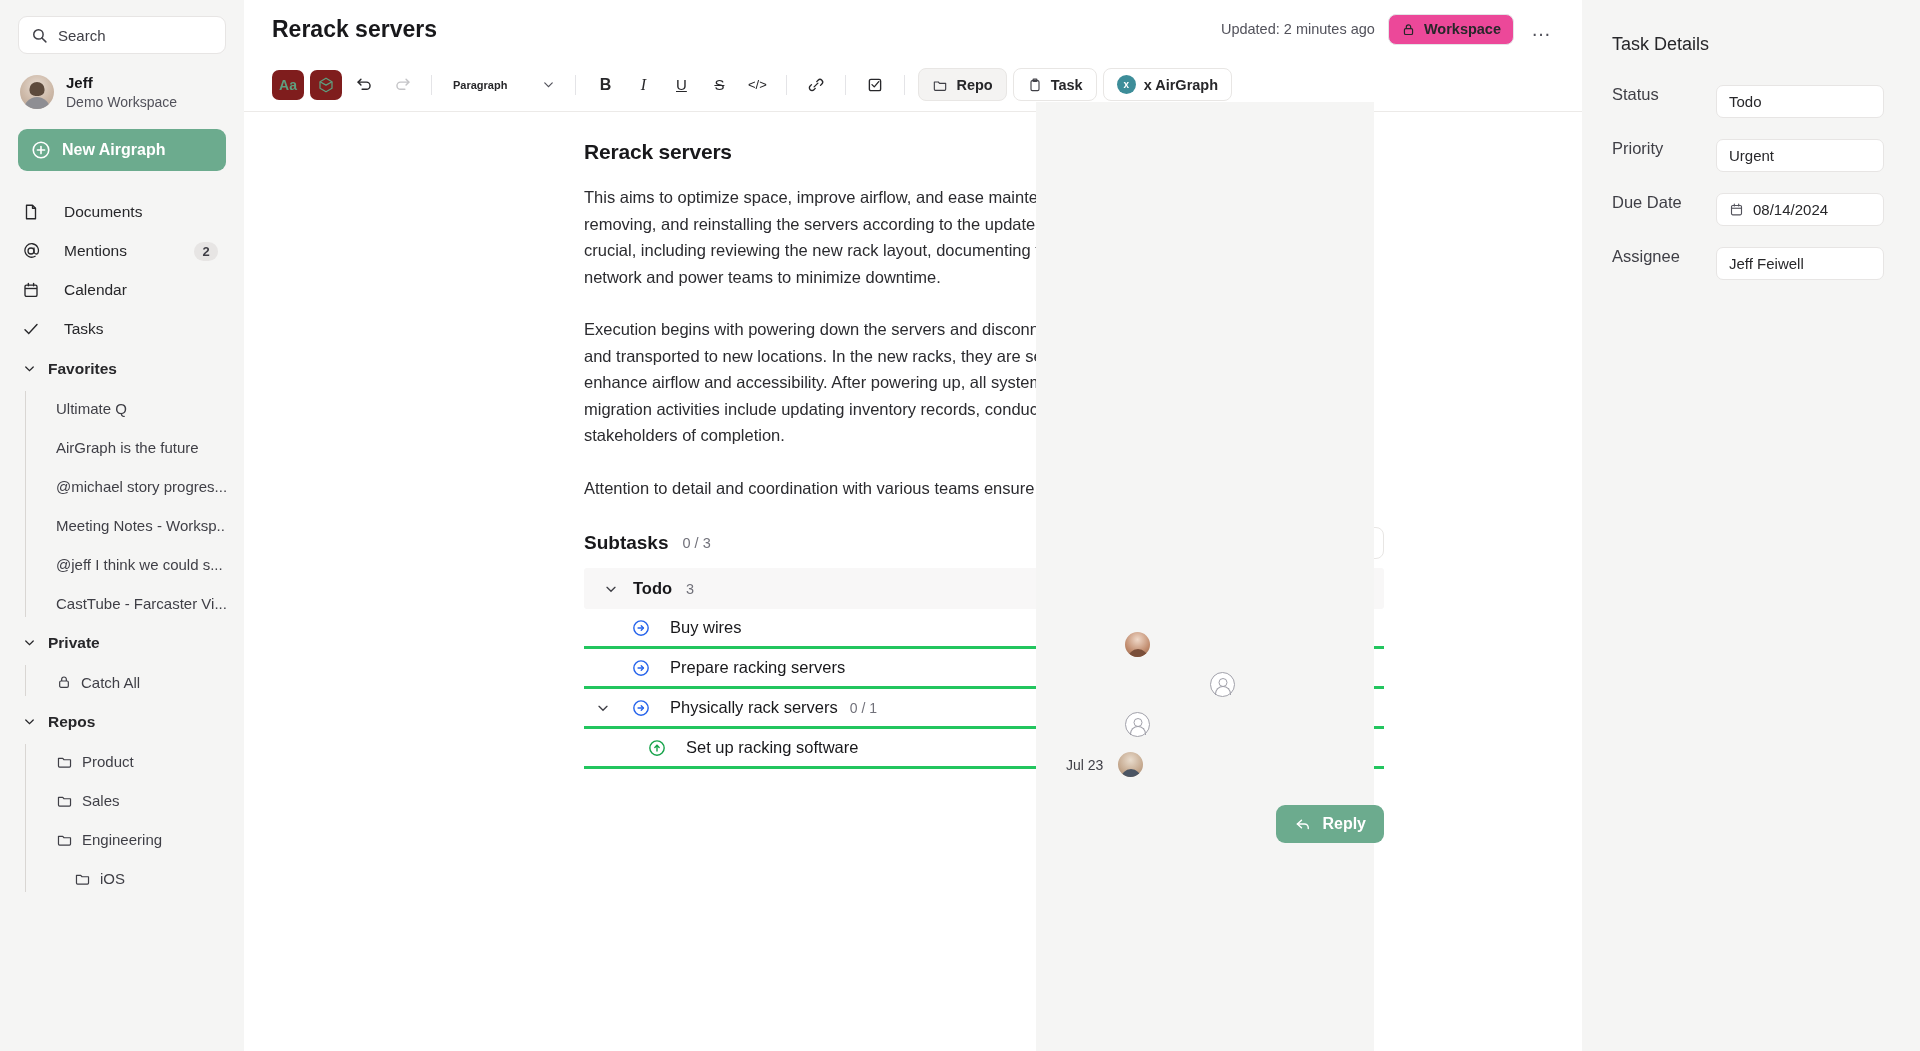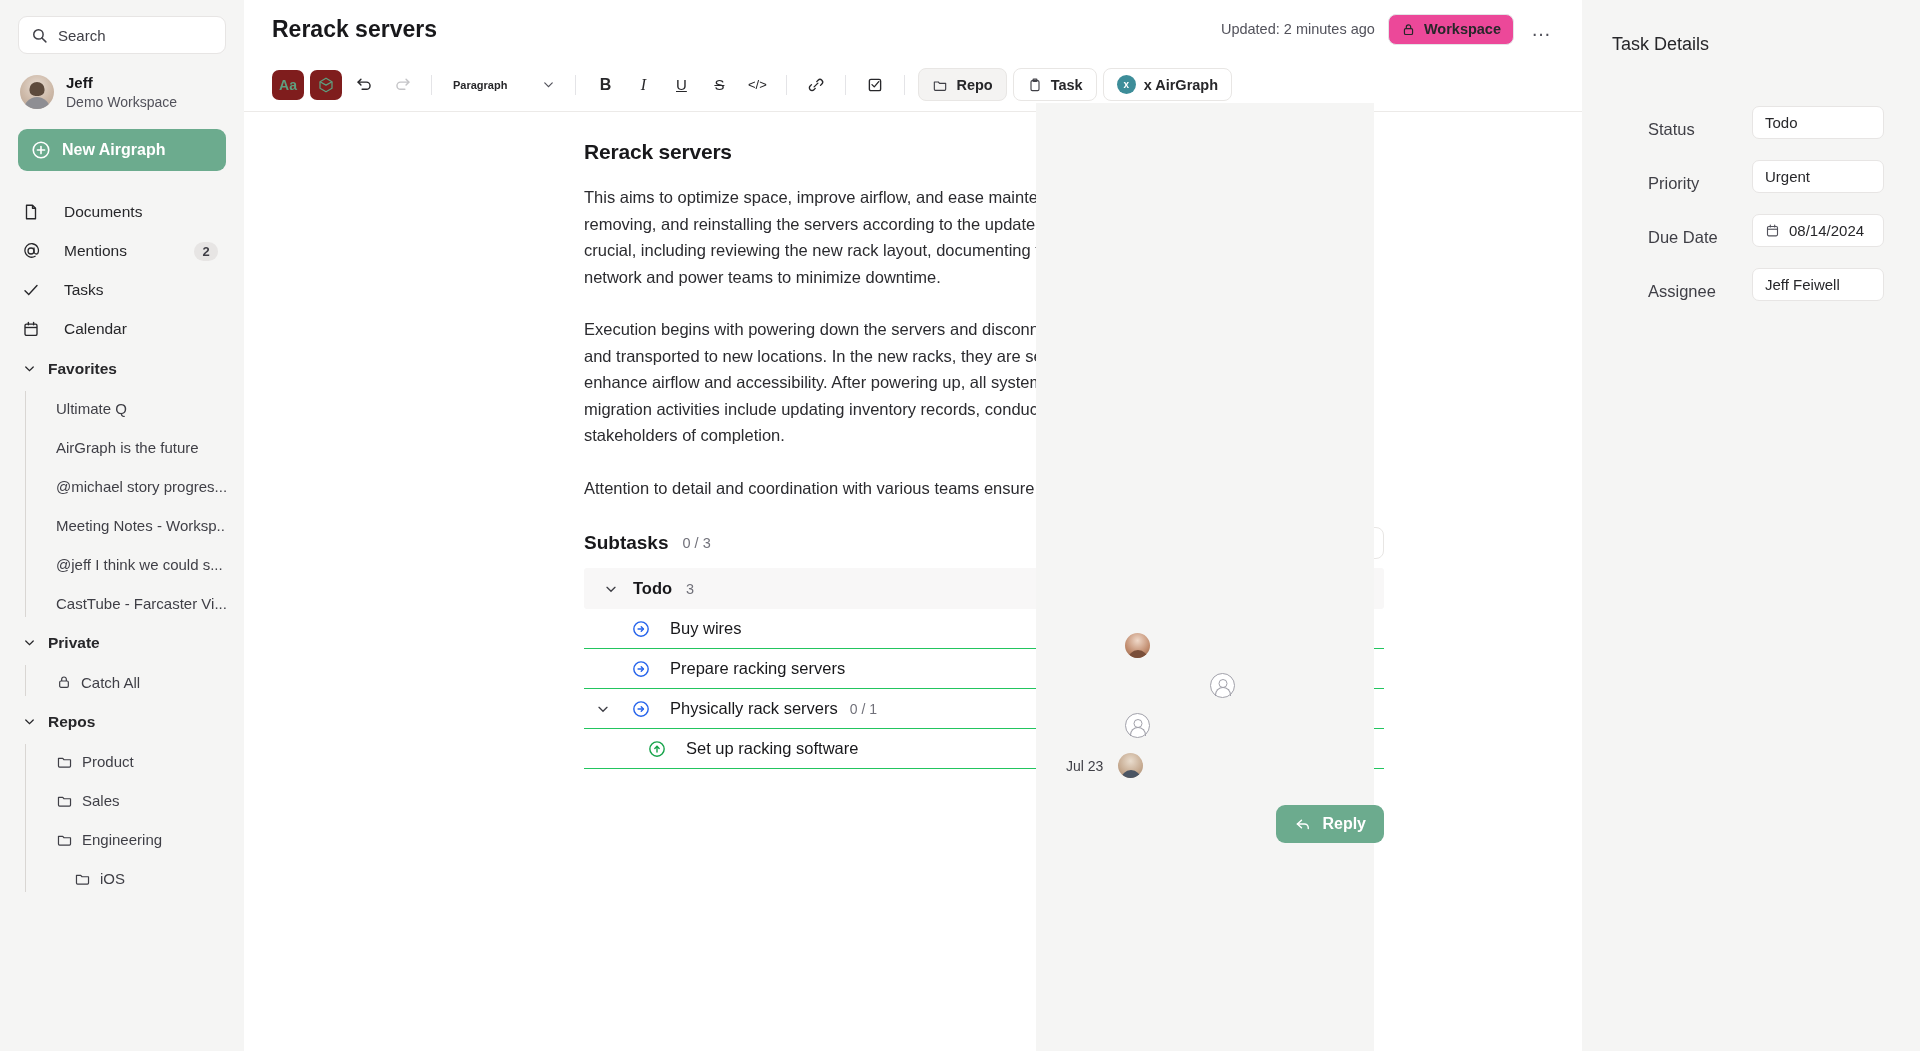--- a/index.html
+++ b/index.html
@@ -147,21 +147,21 @@
     display: inline-flex; align-items: center;
   }
   .group-bar {
     height: 41px; background: #f8f7f7; display: flex; align-items: center;
     gap: 14px; padding-left: 19px; border-radius: 3px;
   }
   .group-bar .t { font-size: 16.5px; font-weight: 700; color: #18181b; }
   .group-bar .c { font-size: 14.5px; color: #71717a; }
   .task-row {
     height: 40px; display: flex; align-items: center;
-    border-bottom: 1px solid #22c55e; padding-right: 10px;
+    border-bottom: 3px solid #22c55e; padding-right: 10px;
     cursor: pointer;
   }
   .task-row .caret-slot { width: 38px; display: flex; justify-content: center; align-items: center; }
   .task-row .arrow-slot { width: 38px; display: flex; justify-content: center; align-items: center; }
   .task-row .name { font-size: 16.5px; color: #18181b; font-weight: 500; margin-left: 10px; }
   .task-row .count { font-size: 14px; color: #71717a; margin-left: 12px; }
   .task-row .right { margin-left: auto; display: flex; align-items: center; gap: 15px; }
   .prio-pill {
     font-size: 13.5px; color: #3f3f46; background: #fff;
     border: 1px solid #e4e4e7; border-radius: 6px; padding: 3px 10px;
@@ -191,21 +191,21 @@
     background: #6cab8e; color: #fff; font-size: 16px; font-weight: 700;
     cursor: pointer;
   }
 
   
   .right {
     width: 338px; min-width: 338px; height: 1051px;
     background: #f5f5f4; padding: 34px 36px 0 30px;
   }
   .rp-title { font-size: 18px; color: #27272a; margin-bottom: 30px; }
-  .rp-row { display: flex; align-items: flex-end; height: 54px; margin-left: 36px; }
+  .rp-row { display: flex; align-items: flex-start; height: 54px; }
   .rp-label { width: 104px; font-size: 16.5px; color: #3f3f46; }
   .rp-value {
     flex: 1; height: 33px; background: #fff; border: 1px solid #e7e5e4;
     border-radius: 7px; display: flex; align-items: center; gap: 9px;
     padding: 0 12px; font-size: 15px; color: #27272a; cursor: pointer;
   }
 </style>
 </head>
 <body>
 
@@ -258,37 +258,37 @@
           <circle cx="12" cy="12" r="4"></circle>
             <path d="M16 8v5a3 3 0 0 0 5 2.2A9 9 0 1 0 17.5 19" stroke-linecap="round"></path>
         </svg>
       </span>
       <span class="lbl">Mentions</span>
       <span class="badge">2</span>
     </div>
 
     <div class="nav-item">
       <span class="ico">
-        <svg width="18" height="18" viewBox="0 0 24 24" fill="none" stroke="#27272a" stroke-width="1.9" stroke-linecap="round">
-          <path d="M4 13l5 5L20 6"></path>
-        </svg>
-      </span>
-      <span class="lbl">Tasks</span>
-    </div>
-
-    <div class="nav-item">
-      <span class="ico">
         <svg width="18" height="18" viewBox="0 0 24 24" fill="none" stroke="#27272a" stroke-width="1.8" stroke-linejoin="round">
           <rect x="4" y="5.5" width="16" height="15" rx="2"></rect>
             <line x1="4" y1="10" x2="20" y2="10"></line>
           <line x1="8.5" y1="3.3" x2="8.5" y2="6.3" stroke-linecap="round"></line>
             <line x1="15.5" y1="3.3" x2="15.5" y2="6.3" stroke-linecap="round"></line>
         </svg>
       </span>
       <span class="lbl">Calendar</span>
+    </div>
+
+    <div class="nav-item">
+      <span class="ico">
+        <svg width="18" height="18" viewBox="0 0 24 24" fill="none" stroke="#27272a" stroke-width="1.9" stroke-linecap="round">
+          <path d="M4 13l5 5L20 6"></path>
+        </svg>
+      </span>
+      <span class="lbl">Tasks</span>
     </div>
 
     <div class="group-head">
       <span class="ico">
         <svg width="15" height="15" viewBox="0 0 24 24" fill="none" stroke="#27272a" stroke-width="2" stroke-linecap="round">
             <path d="M6 9.5l6 6 6-6"></path>
           </svg>
       </span>
       <span class="lbl">Favorites</span>
     </div>

